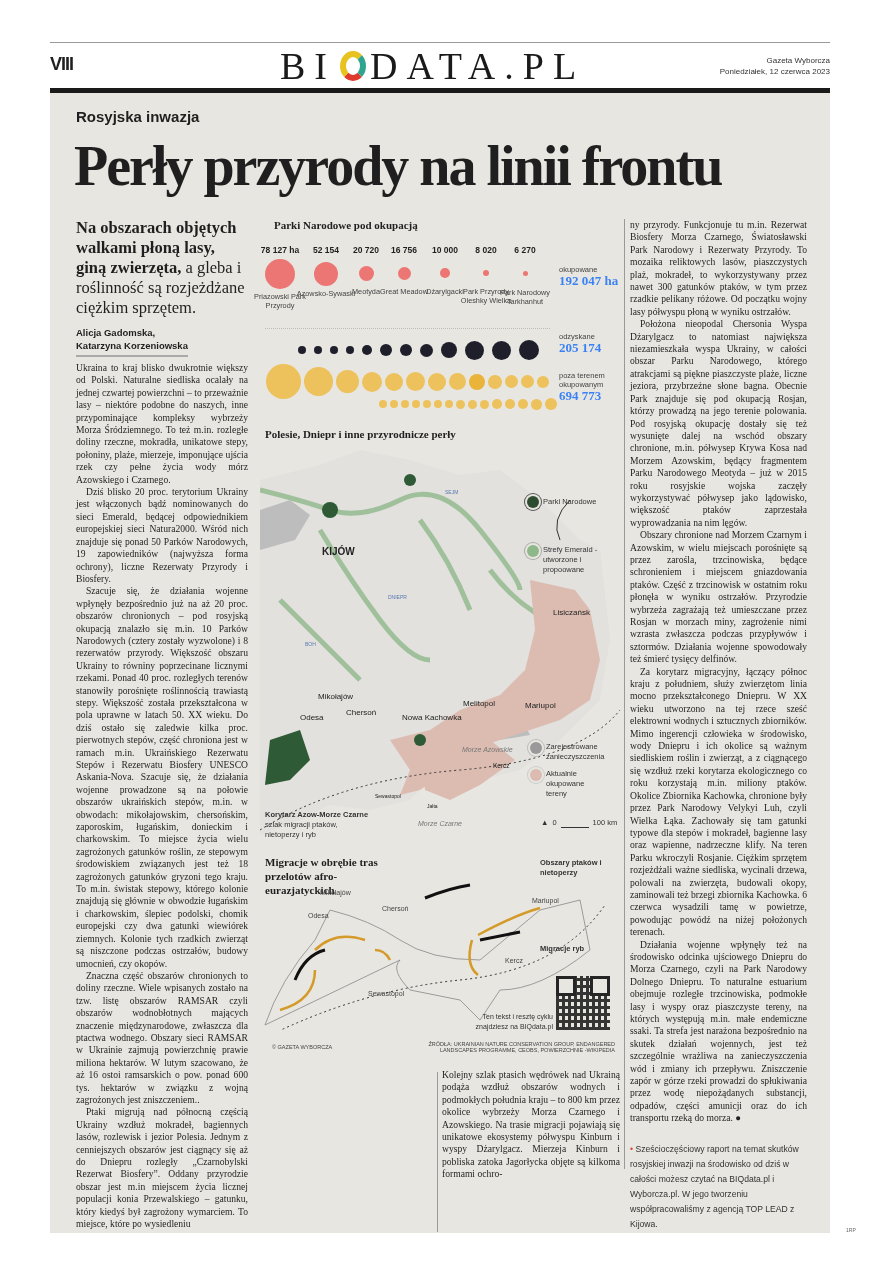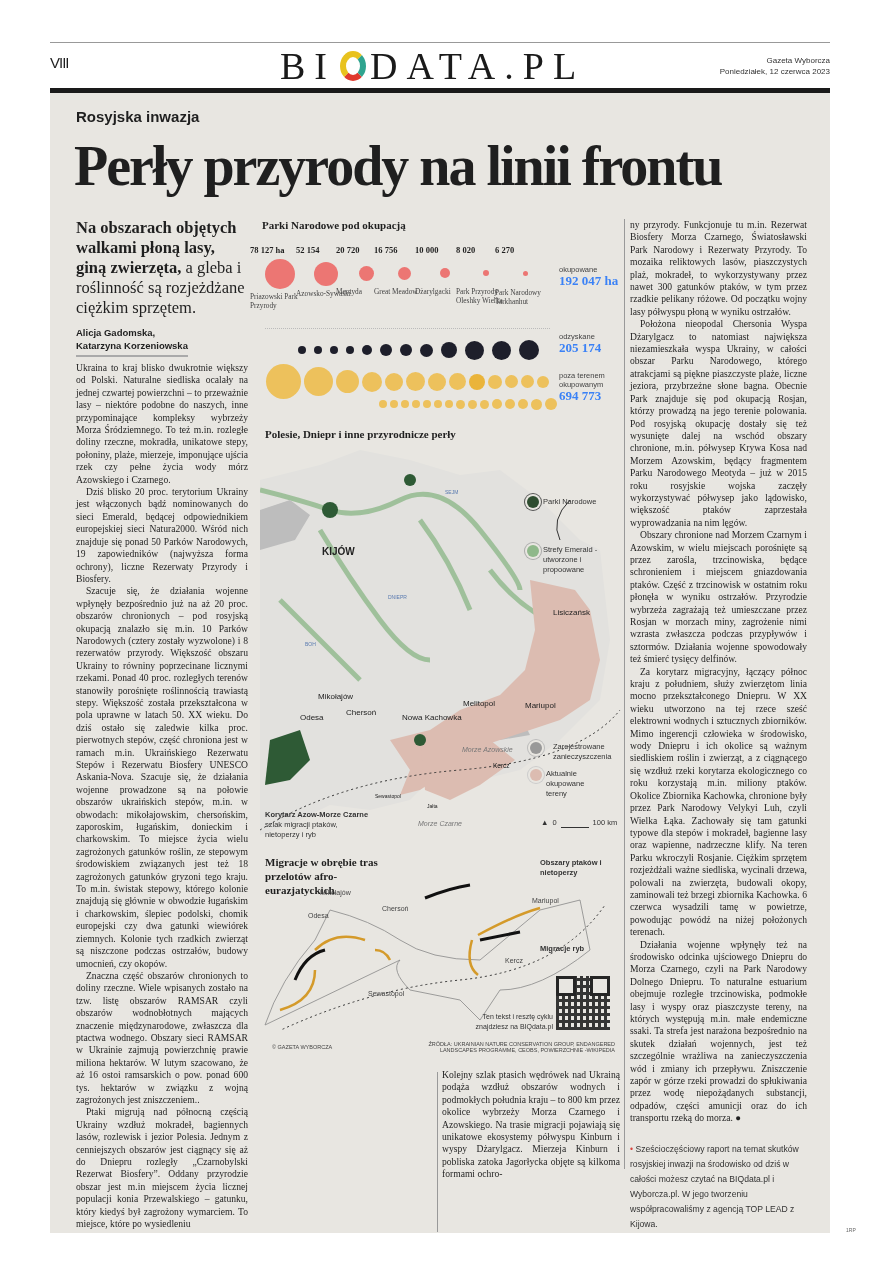--- a/index.html
+++ b/index.html
@@ -1,18 +1,18 @@
 <!DOCTYPE html>
 <html><head>
 <meta charset="utf-8">
 <style>
 *{box-sizing:border-box;margin:0;padding:0}
 body{width:874px;height:1280px;background:#fff;font-family:"Liberation Serif",serif;color:#1f1f1f;position:relative;overflow:hidden}
 .topline{position:absolute;left:50px;top:42px;width:780px;height:1px;background:#999}
-.pagenum{position:absolute;left:50px;top:54px;font-family:"Liberation Sans",sans-serif;font-weight:400;font-size:15px;letter-spacing:-1px}
+.pagenum{position:absolute;left:50px;top:54px;font-family:"Liberation Sans",sans-serif;font-weight:700;font-size:18px;letter-spacing:-1px}
 .logo{position:absolute;left:280px;top:44px;font-family:"Liberation Serif",serif;font-size:38px;letter-spacing:9px;color:#1a1a1a}
 .logo .q{display:inline-block;width:26px;height:30px;border-radius:50%;border:6px solid;border-color:#e8c21e #2fa48f #e03a2e #e8c21e;vertical-align:-2px;margin:0 4px}
 .masthead-meta{position:absolute;right:44px;top:55px;text-align:right;font-family:"Liberation Sans",sans-serif;font-size:8px;line-height:11px;color:#333}
 .thickline{position:absolute;left:50px;top:88px;width:780px;height:5px;background:#1a1a1a}
 .sheet{position:absolute;left:50px;top:93px;width:780px;height:1140px;background:#e8e6e1}
 .kicker{position:absolute;left:76px;top:108px;font-family:"Liberation Sans",sans-serif;font-weight:700;font-size:15px}
 .headline{position:absolute;left:74px;top:130px;font-family:"Liberation Serif",serif;font-weight:700;font-size:56px;letter-spacing:-2px;line-height:72px}
 .lead{position:absolute;left:76px;top:218px;width:172px;font-size:16.5px;line-height:20px}
 .lead b{font-weight:700}
 .authors{position:absolute;left:76px;top:326px;font-family:"Liberation Sans",sans-serif;font-weight:700;font-size:9.5px;line-height:13px;border-bottom:2px solid #aaa;padding-bottom:3px}
@@ -20,21 +20,21 @@
 .col p{text-indent:10px}
 .col p:first-child{text-indent:0}
 .col1{left:76px;top:362px;width:172px}
 .col2{left:260px;top:1069px;width:175px}
 .col3{left:442px;top:1069px;width:178px}
 .vline{position:absolute;left:624px;top:219px;width:1px;height:950px;background:#999}
 .vline2{position:absolute;left:437px;top:1072px;width:1px;height:160px;background:#999}
 .note{position:absolute;left:630px;top:1142px;width:180px;font-family:"Liberation Sans",sans-serif;font-size:8.6px;line-height:15px;color:#333}
 .note .dot{color:#d9443d}
 .gfx-title{position:absolute;font-family:"Liberation Serif",serif;font-weight:700;font-size:11px}
-.park{position:absolute;font-family:Liberation Serif, serif;width:60px}
+.park{position:absolute;text-align:center;font-family:Liberation Sans, sans-serif;width:60px}
 .park .val{font-weight:700;font-size:8.5px}
 .park .name{font-size:7.3px;line-height:9px;color:#444}
 .circle{border-radius:50%;background:#ec7673;margin:0 auto}
 .stat{position:absolute;font-family:"Liberation Sans",sans-serif;font-size:7.5px;color:#444;line-height:9px}
 .stat .big{font-family:"Liberation Serif",serif;font-weight:700;font-size:13px;color:#3b82f6;line-height:14px}
 .dotrow{position:absolute;display:flex;align-items:center}
 .dotrow span{border-radius:50%;display:block}
 .map{position:absolute;left:260px;top:440px;width:362px;height:400px}
 .maplbl{position:absolute;font-family:"Liberation Sans",sans-serif;font-size:8px;color:#222}
 .legend{position:absolute;font-family:"Liberation Sans",sans-serif;font-size:7.5px;line-height:10px;color:#333}
@@ -69,21 +69,21 @@
 </div>
 
 <div class="col col1">
   <p>Ukraina to kraj blisko dwukrotnie większy od Polski. Naturalne siedliska ocalały na jednej czwartej powierzchni – to przeważnie lasy – niektóre podobne do naszych, inne przypominające kompleksy wybrzeży Morza Śródziemnego. To też m.in. rozległe doliny rzeczne, mokradła, unikatowe stepy, połoniny, plaże, mierzeje, imponujące ujścia rzek czy pełne życia wody mórz Azowskiego i Czarnego.</p>
   <p>Dziś blisko 20 proc. terytorium Ukrainy jest włączonych bądź nominowanych do sieci Emerald, będącej odpowiednikiem europejskiej sieci Natura2000. Wśród nich znajduje się ponad 50 Parków Narodowych, 19 zapowiedników (najwyższa forma ochrony), liczne Rezerwaty Przyrody i Biosfery.</p>
   <p>Szacuje się, że działania wojenne wpłynęły bezpośrednio już na aż 20 proc. obszarów chronionych – pod rosyjską okupacją znalazło się m.in. 10 Parków Narodowych (cztery zostały wyzwolone) i 8 rezerwatów przyrody. Większość obszaru Ukrainy to równiny poprzecinane licznymi rzekami. Ponad 40 proc. rozległych terenów stanowiły porośnięte roślinnością trawiastą stepy. Większość została przekształcona w pola uprawne w latach 50. XX wieku. Do dziś ostało się zaledwie kilka proc. pierwotnych stepów, część chroniona jest w ramach m.in. Ukraińskiego Rezerwatu Stepów i Rezerwatu Biosfery UNESCO Askania-Nova. Szacuje się, że działania wojenne prowadzone są na połowie obszarów ukraińskich stepów, m.in. w obwodach: mikołajowskim, chersońskim, zaporoskim, ługańskim, donieckim i charkowskim. To miejsce życia wielu zagrożonych gatunków roślin, ze stepowym środowiskiem związanych jest też 18 zagrożonych gatunków gryzoni tego kraju. To m.in. świstak stepowy, którego kolonie znajdują się głównie w obwodzie ługańskim i charkowskim, ślepiec podolski, chomik europejski czy dwa gatunki wiewiórek ziemnych. Kolonie tych rzadkich zwierząt są niszczone podczas ostrzałów, budowy umocnień, czy okopów.</p>
   <p>Znaczna część obszarów chronionych to doliny rzeczne. Wiele wpisanych zostało na tzw. listę obszarów RAMSAR czyli obszarów wodnobłotnych mających znaczenie międzynarodowe, zwłaszcza dla ptactwa wodnego. Obszary sieci RAMSAR w Ukrainie zajmują powierzchnię prawie miliona hektarów. W lutym szacowano, że aż 16 ostoi ramsarskich o pow. ponad 600 tys. hektarów w związku z wojną zagrożonych jest zniszczeniem..</p>
   <p>Ptaki migrują nad północną częścią Ukrainy wzdłuż mokradeł, bagiennych lasów, rozlewisk i jezior Polesia. Jednym z cenniejszych obszarów jest ciągnący się aż do Dniepru rozległy „Czarnobylski Rezerwat Biosfery”. Oddany przyrodzie obszar jest m.in miejscem życia licznej populacji konia Przewalskiego – gatunku, który kiedyś był zagrożony wymarciem. To miejsce, które po wysiedleniu</p>
 </div>
 
-<div class="gfx-title" style="left:262px;top:219px">Parki Narodowe pod okupacją</div>
+<div class="gfx-title" style="left:274px;top:219px">Parki Narodowe pod okupacją</div>
 <div class="park" style="left:250px;top:245px">
     <div class="val">78 127 ha</div>
     <div class="circle" style="width:30px;height:30px;margin-top:4px;margin-bottom:3px"></div>
     <div class="name">Priazowski Park Przyrody</div>
   </div>
 <div class="park" style="left:296px;top:245px">
     <div class="val">52 154</div>
     <div class="circle" style="width:24px;height:24px;margin-top:7px;margin-bottom:3px"></div>
     <div class="name">Azowsko-Sywaski</div>
   </div>
@@ -207,21 +207,21 @@
 <div class="maplbl" style="left:418px;top:820px;font-style:italic;color:#777;font-size:7px">Morze Czarne</div>
 
 <div class="legend" style="left:527px;top:496px;display:flex;align-items:center;gap:4px">
     <span style="width:12px;height:12px;border-radius:50%;background:#2e4d30;box-shadow:0 0 0 2px #e8e6e1,0 0 0 3px #555"></span>
     <span>Parki Narodowe</span>
   </div>
 <div class="legend" style="left:527px;top:545px;display:flex;gap:4px">
     <span style="flex:none;width:12px;height:12px;border-radius:50%;background:#8fb88a;box-shadow:0 0 0 2px #e8e6e1,0 0 0 3px #aaa"></span>
     <span style="width:65px">Strefy Emerald - utworzone i propoowane</span>
   </div>
-<div class="legend" style="left:530px;top:742px;display:flex;gap:11px">
+<div class="legend" style="left:530px;top:742px;display:flex;gap:4px">
     <span style="flex:none;width:12px;height:12px;border-radius:50%;background:#999;box-shadow:0 0 0 2px #e8e6e1,0 0 0 3px #bbb"></span>
     <span style="width:65px">Zarejestrowane zanieczyszczenia</span>
   </div>
 <div class="legend" style="left:530px;top:769px;display:flex;gap:4px">
     <span style="flex:none;width:12px;height:12px;border-radius:50%;background:#dcbcb1;box-shadow:0 0 0 2px #e8e6e1,0 0 0 3px #ccc"></span>
     <span style="width:55px">Aktualnie okupowane tereny</span>
   </div>
 <div class="legend" style="left:265px;top:810px">
     <div style="font-weight:700">Korytarz Azow-Morze Czarne</div>
     <div style="width:90px">szlak migracji ptaków, nietoperzy i ryb</div>

